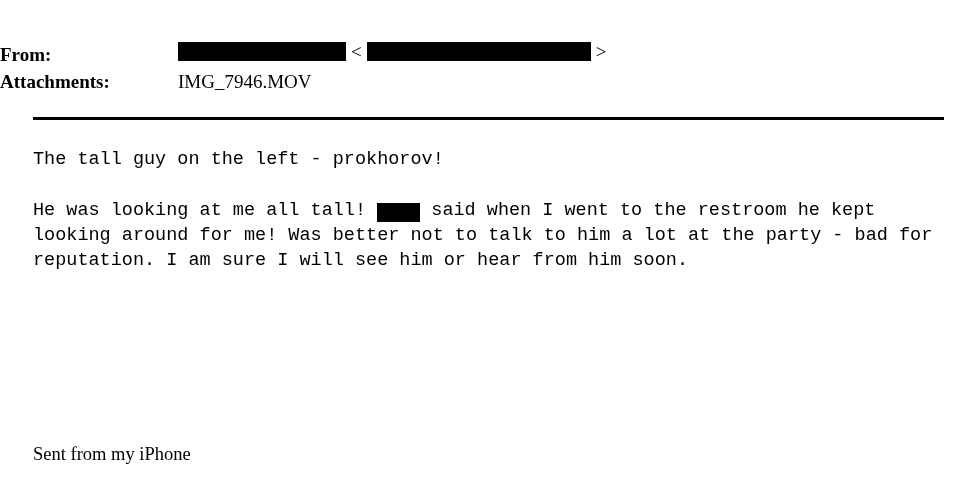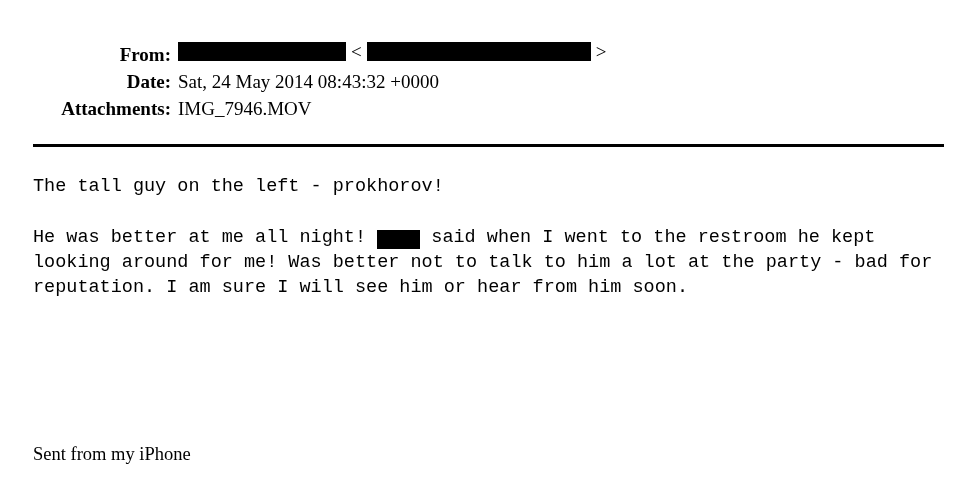--- a/index.html
+++ b/index.html
@@ -24,21 +24,20 @@
     padding-top: 38px;
   }
   .hdr-row {
     display: flex;
     align-items: baseline;
     line-height: 27px;
     font-size: 19px;
   }
   .hdr-label {
     width: 178px;
-    text-align: right;
     font-weight: bold;
     padding-right: 7px;
     box-sizing: border-box;
     white-space: nowrap;
   }
   .hdr-value {
     flex: 1;
     white-space: nowrap;
     display: flex;
     align-items: center;
@@ -104,38 +103,34 @@
         <span class="redact redact-name"></span>
         <span class="angle">&lt;</span>
         <span class="redact redact-addr"></span>
         <span class="angle">&gt;</span>
       </div>
     </div>
 
     <div class="hdr-row">
     </div>
 
-    <div class="hdr-row">
-      <div class="hdr-label">Date:</div>
-      <div class="hdr-value">Sat, 24 May 2014 08:43:32 +0000</div>
-    </div>
 
     <div class="hdr-row">
       <div class="hdr-label">Attachments:</div>
       <div class="hdr-value">IMG_7946.MOV</div>
     </div>
 
   </div>
 
   <div class="divider"></div>
 
   <div class="body-text">
     <div class="para first">The tall guy on the left - prokhorov!</div>
     <div class="para">
-      <span>He was better at me all night!</span>
+      <span>He was looking at me all tall!</span>
       <span class="redact redact-inline"></span>
       <span>said when I went to the restroom he kept looking around for me! Was better not to talk to him a lot at the party - bad for reputation. I am sure I will see him or hear from him soon.</span>
     </div>
   </div>
 
   <div class="signature">Sent from my iPhone</div>
 
 </div>
 
 </body></html>

